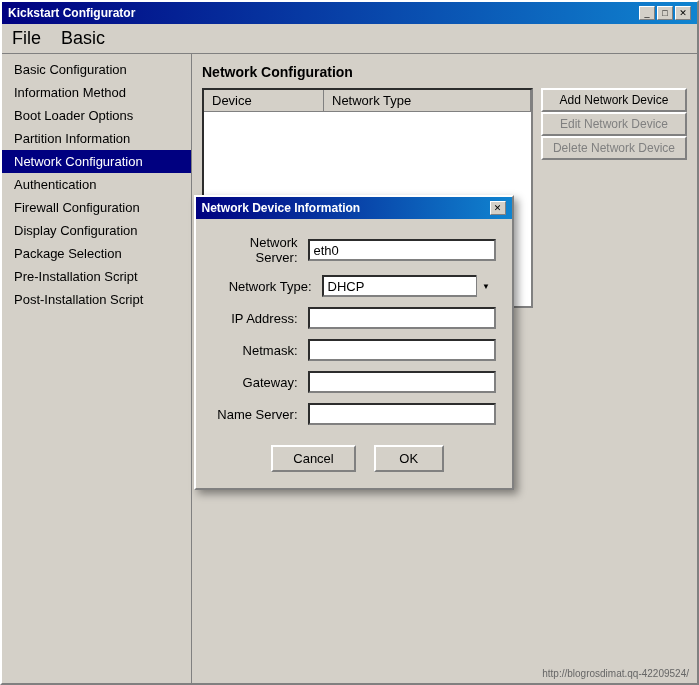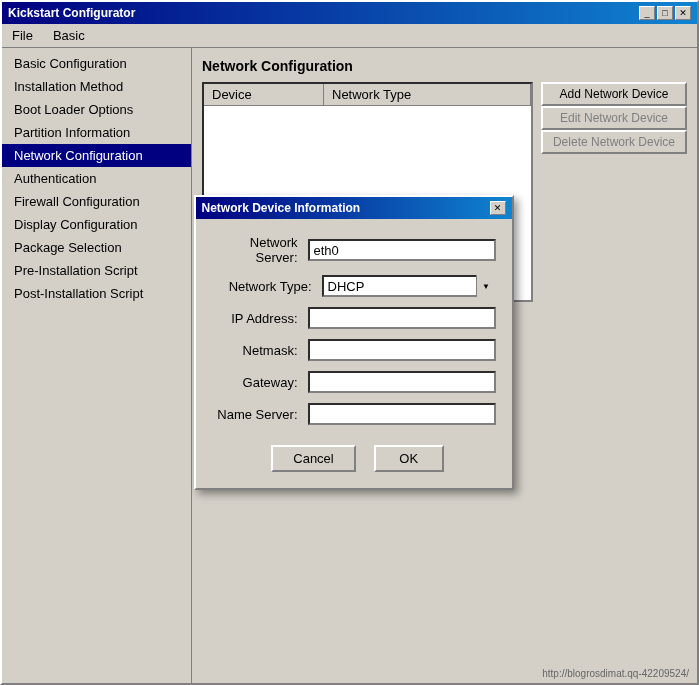--- a/index.html
+++ b/index.html
@@ -63,21 +63,21 @@
       background: #d4d0c8;
       padding: 2px 4px;
       display: flex;
       gap: 8px;
       border-bottom: 1px solid #808080;
     }
 
     .menu-item {
       padding: 2px 6px;
       cursor: pointer;
-      font-size: 13px;
+      font-size: 18px;
     }
 
     
     .main-area {
       display: flex;
       flex: 1;
       overflow: hidden;
     }
 
     
@@ -306,21 +306,21 @@
 
   <div class="menu-bar">
     <div class="menu-item">File</div>
     <div class="menu-item">Basic</div>
   </div>
 
   <div class="main-area">
 
     <div class="sidebar">
       <div class="sidebar-item">Basic Configuration</div>
-      <div class="sidebar-item">Installation Method</div>
+      <div class="sidebar-item">Information Method</div>
       <div class="sidebar-item">Boot Loader Options</div>
       <div class="sidebar-item">Partition Information</div>
       <div class="sidebar-item active">Network Configuration</div>
       <div class="sidebar-item">Authentication</div>
       <div class="sidebar-item">Firewall Configuration</div>
       <div class="sidebar-item">Display Configuration</div>
       <div class="sidebar-item">Package Selection</div>
       <div class="sidebar-item">Pre-Installation Script</div>
       <div class="sidebar-item">Post-Installation Script</div>
     </div>

